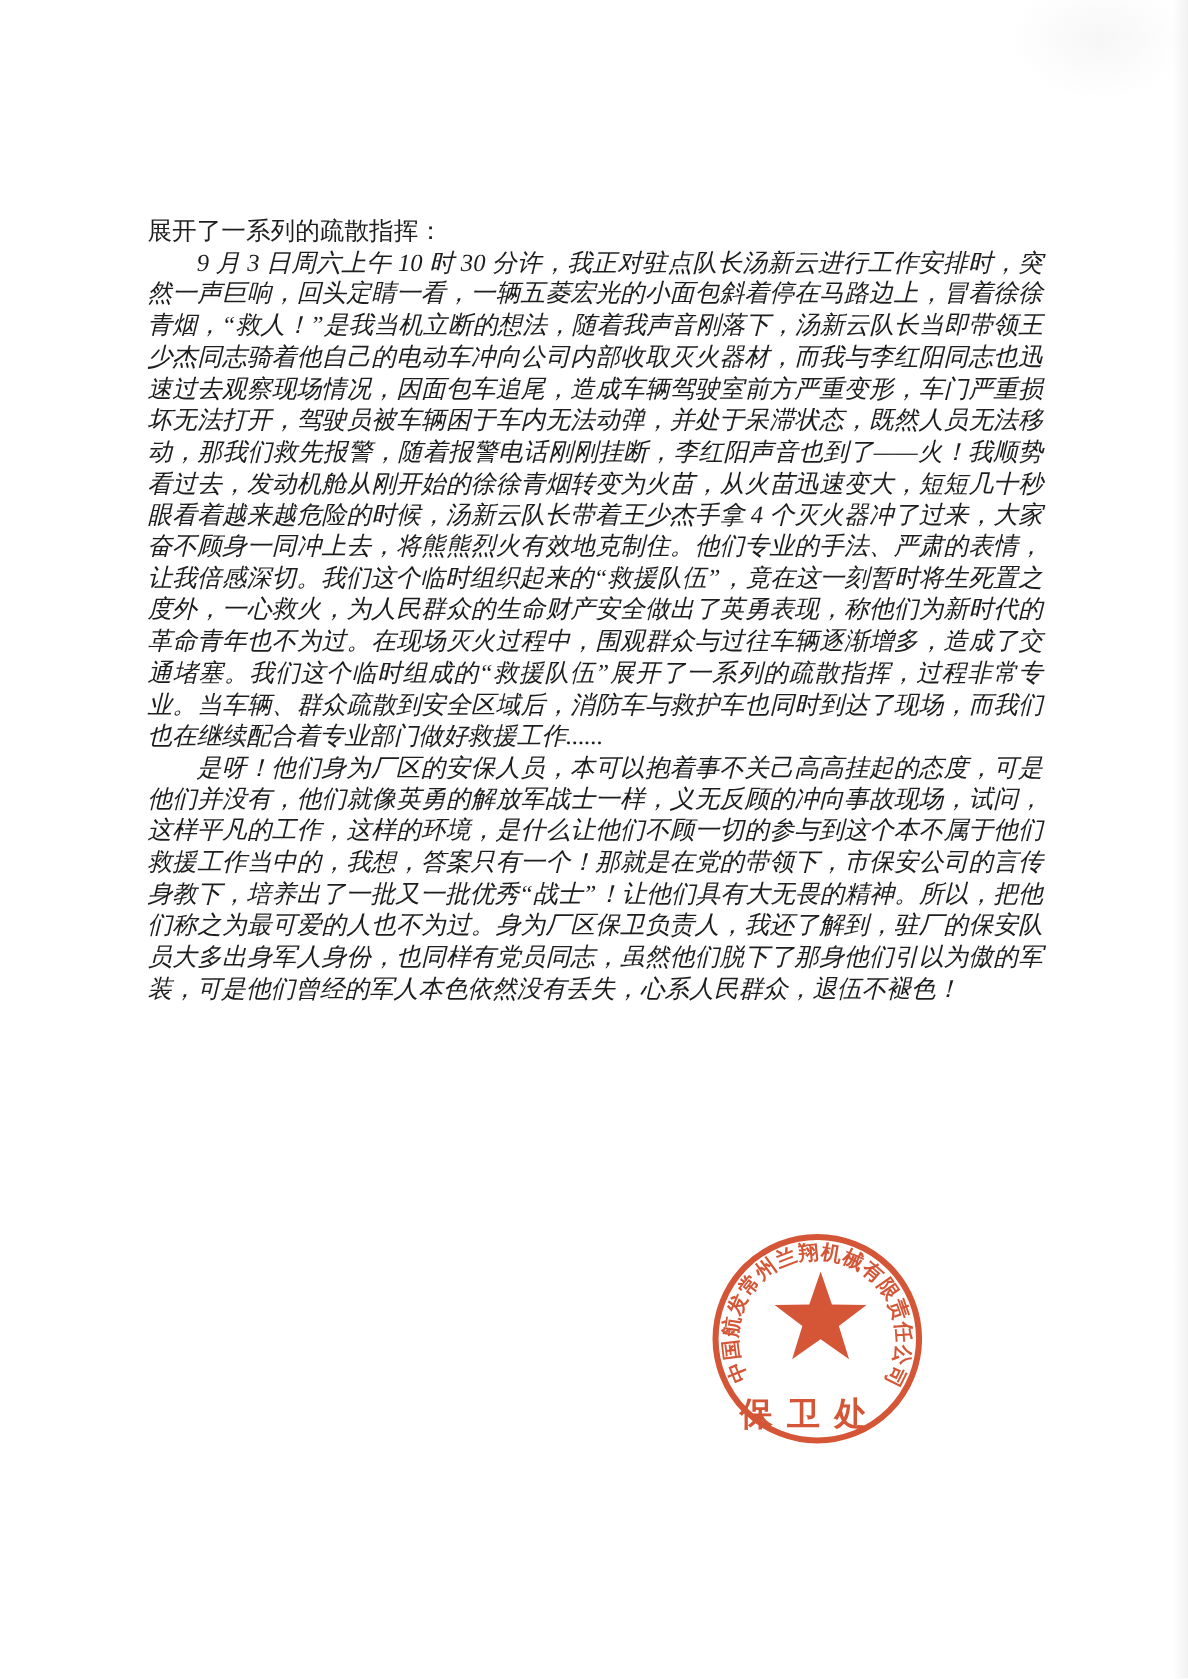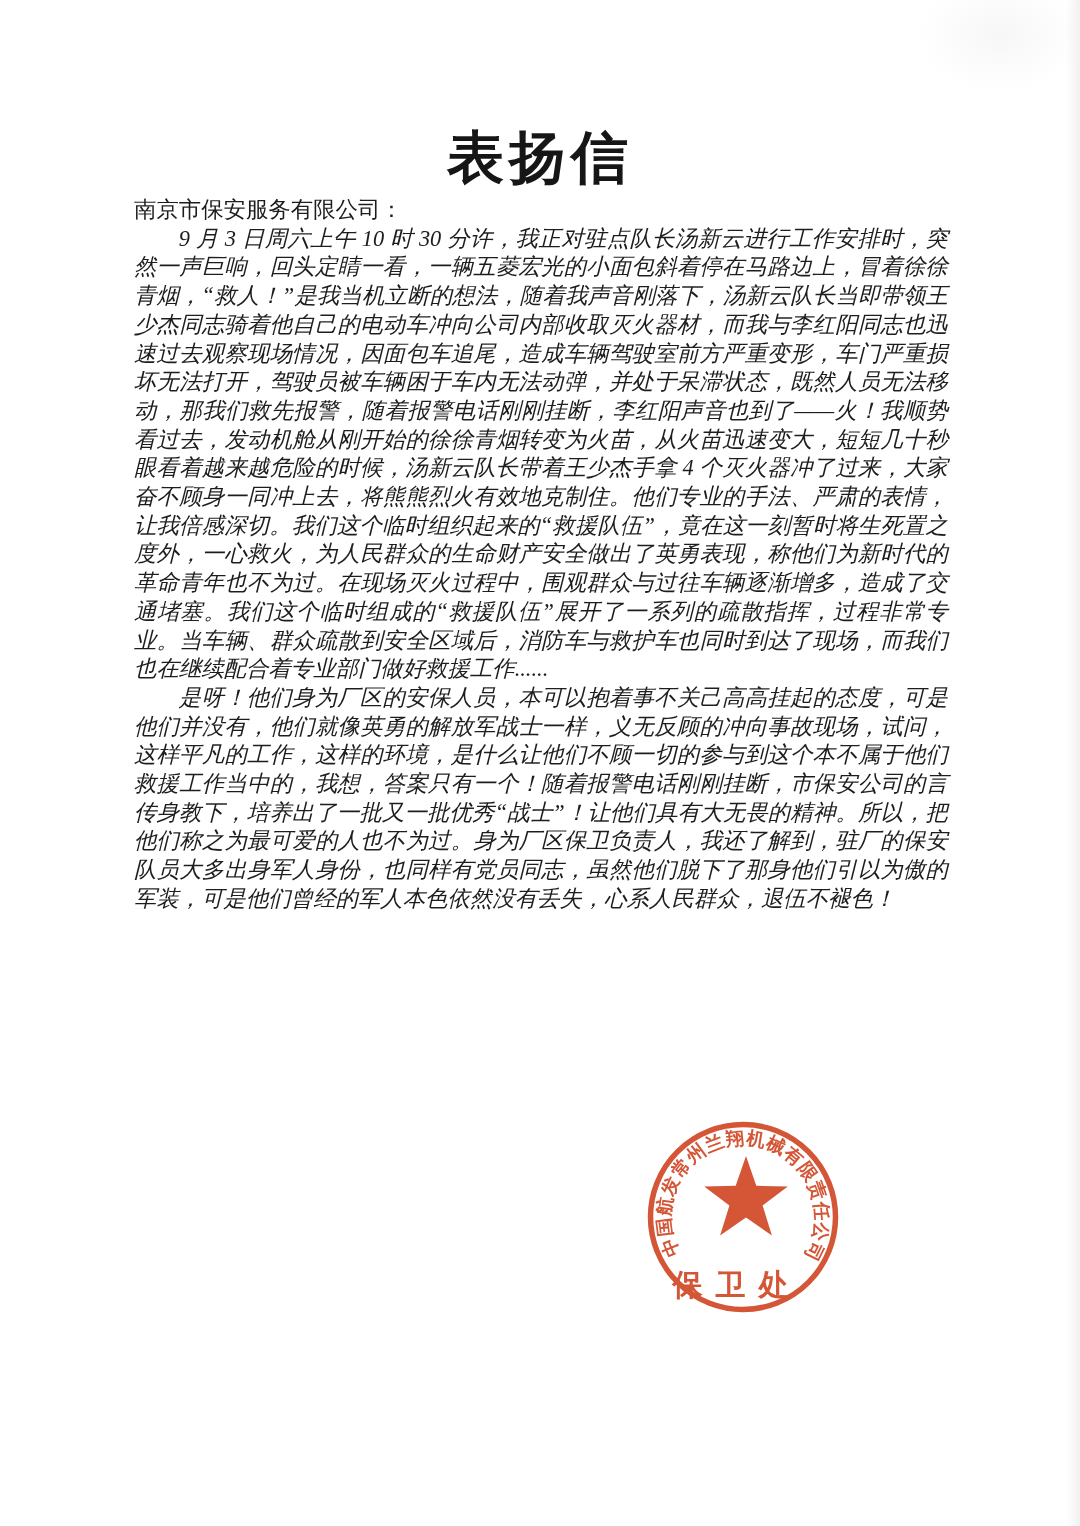--- a/index.html
+++ b/index.html
@@ -45,26 +45,25 @@
   }
 </style>
 </head>
 <body>
 
 <div class="page">
 
   <div class="scan-shade-topright"></div>
   <div class="scan-shade-right"></div>
 
-  <div class="letter-title">表扬信</div>
 
   <div class="body-col">
-    <p class="salutation">南京市保安服务有限公司：</p>
+    <p class="salutation">展开了一系列的疏散指挥：</p>
     <p class="para">9 月 3 日周六上午 10 时 30 分许，我正对驻点队长汤新云进行工作安排时，突然一声巨响，回头定睛一看，一辆五菱宏光的小面包斜着停在马路边上，冒着徐徐青烟，“救人！”是我当机立断的想法，随着我声音刚落下，汤新云队长当即带领王少杰同志骑着他自己的电动车冲向公司内部收取灭火器材，而我与李红阳同志也迅速过去观察现场情况，因面包车追尾，造成车辆驾驶室前方严重变形，车门严重损坏无法打开，驾驶员被车辆困于车内无法动弹，并处于呆滞状态，既然人员无法移动，那我们救先报警，随着报警电话刚刚挂断，李红阳声音也到了——火！我顺势看过去，发动机舱从刚开始的徐徐青烟转变为火苗，从火苗迅速变大，短短几十秒眼看着越来越危险的时候，汤新云队长带着王少杰手拿 4 个灭火器冲了过来，大家奋不顾身一同冲上去，将熊熊烈火有效地克制住。他们专业的手法、严肃的表情，让我倍感深切。我们这个临时组织起来的“救援队伍”，竟在这一刻暂时将生死置之度外，一心救火，为人民群众的生命财产安全做出了英勇表现，称他们为新时代的革命青年也不为过。在现场灭火过程中，围观群众与过往车辆逐渐增多，造成了交通堵塞。我们这个临时组成的“救援队伍”展开了一系列的疏散指挥，过程非常专业。当车辆、群众疏散到安全区域后，消防车与救护车也同时到达了现场，而我们也在继续配合着专业部门做好救援工作......</p>
-    <p class="para">是呀！他们身为厂区的安保人员，本可以抱着事不关己高高挂起的态度，可是他们并没有，他们就像英勇的解放军战士一样，义无反顾的冲向事故现场，试问，这样平凡的工作，这样的环境，是什么让他们不顾一切的参与到这个本不属于他们救援工作当中的，我想，答案只有一个！随着报警电话刚刚挂断，市保安公司的言传身教下，培养出了一批又一批优秀“战士”！让他们具有大无畏的精神。所以，把他们称之为最可爱的人也不为过。身为厂区保卫负责人，我还了解到，驻厂的保安队员大多出身军人身份，也同样有党员同志，虽然他们脱下了那身他们引以为傲的军装，可是他们曾经的军人本色依然没有丢失，心系人民群众，退伍不褪色！</p>
+    <p class="para">是呀！他们身为厂区的安保人员，本可以抱着事不关己高高挂起的态度，可是他们并没有，他们就像英勇的解放军战士一样，义无反顾的冲向事故现场，试问，这样平凡的工作，这样的环境，是什么让他们不顾一切的参与到这个本不属于他们救援工作当中的，我想，答案只有一个！那就是在党的带领下，市保安公司的言传身教下，培养出了一批又一批优秀“战士”！让他们具有大无畏的精神。所以，把他们称之为最可爱的人也不为过。身为厂区保卫负责人，我还了解到，驻厂的保安队员大多出身军人身份，也同样有党员同志，虽然他们脱下了那身他们引以为傲的军装，可是他们曾经的军人本色依然没有丢失，心系人民群众，退伍不褪色！</p>
   </div>
 
   <div class="sig-wrap">
     <svg class="stamp-svg" width="198" height="198" viewBox="-99 -99 198 198" xmlns="http://www.w3.org/2000/svg">
       <defs>
         <path id="ringArc" d="M -62 38 A 72.7 72.7 0 1 1 62 38" fill="none"></path>
       </defs>
       <circle cx="0" cy="0" r="92.5" fill="none" stroke="#d14a28" stroke-width="5.5"></circle>
       <polygon transform="translate(3,-17)" points="0,-44 10.3,-14.2 41.8,-13.6 16.6,5.4 25.9,35.6 0,17.5 -25.9,35.6 -16.6,5.4 -41.8,-13.6 -10.3,-14.2" fill="#d14a28"></polygon>
       <text font-size="18.5" fill="#d14a28" letter-spacing="0.8" font-family="Liberation Serif, DejaVu Serif, serif" font-weight="bold">

